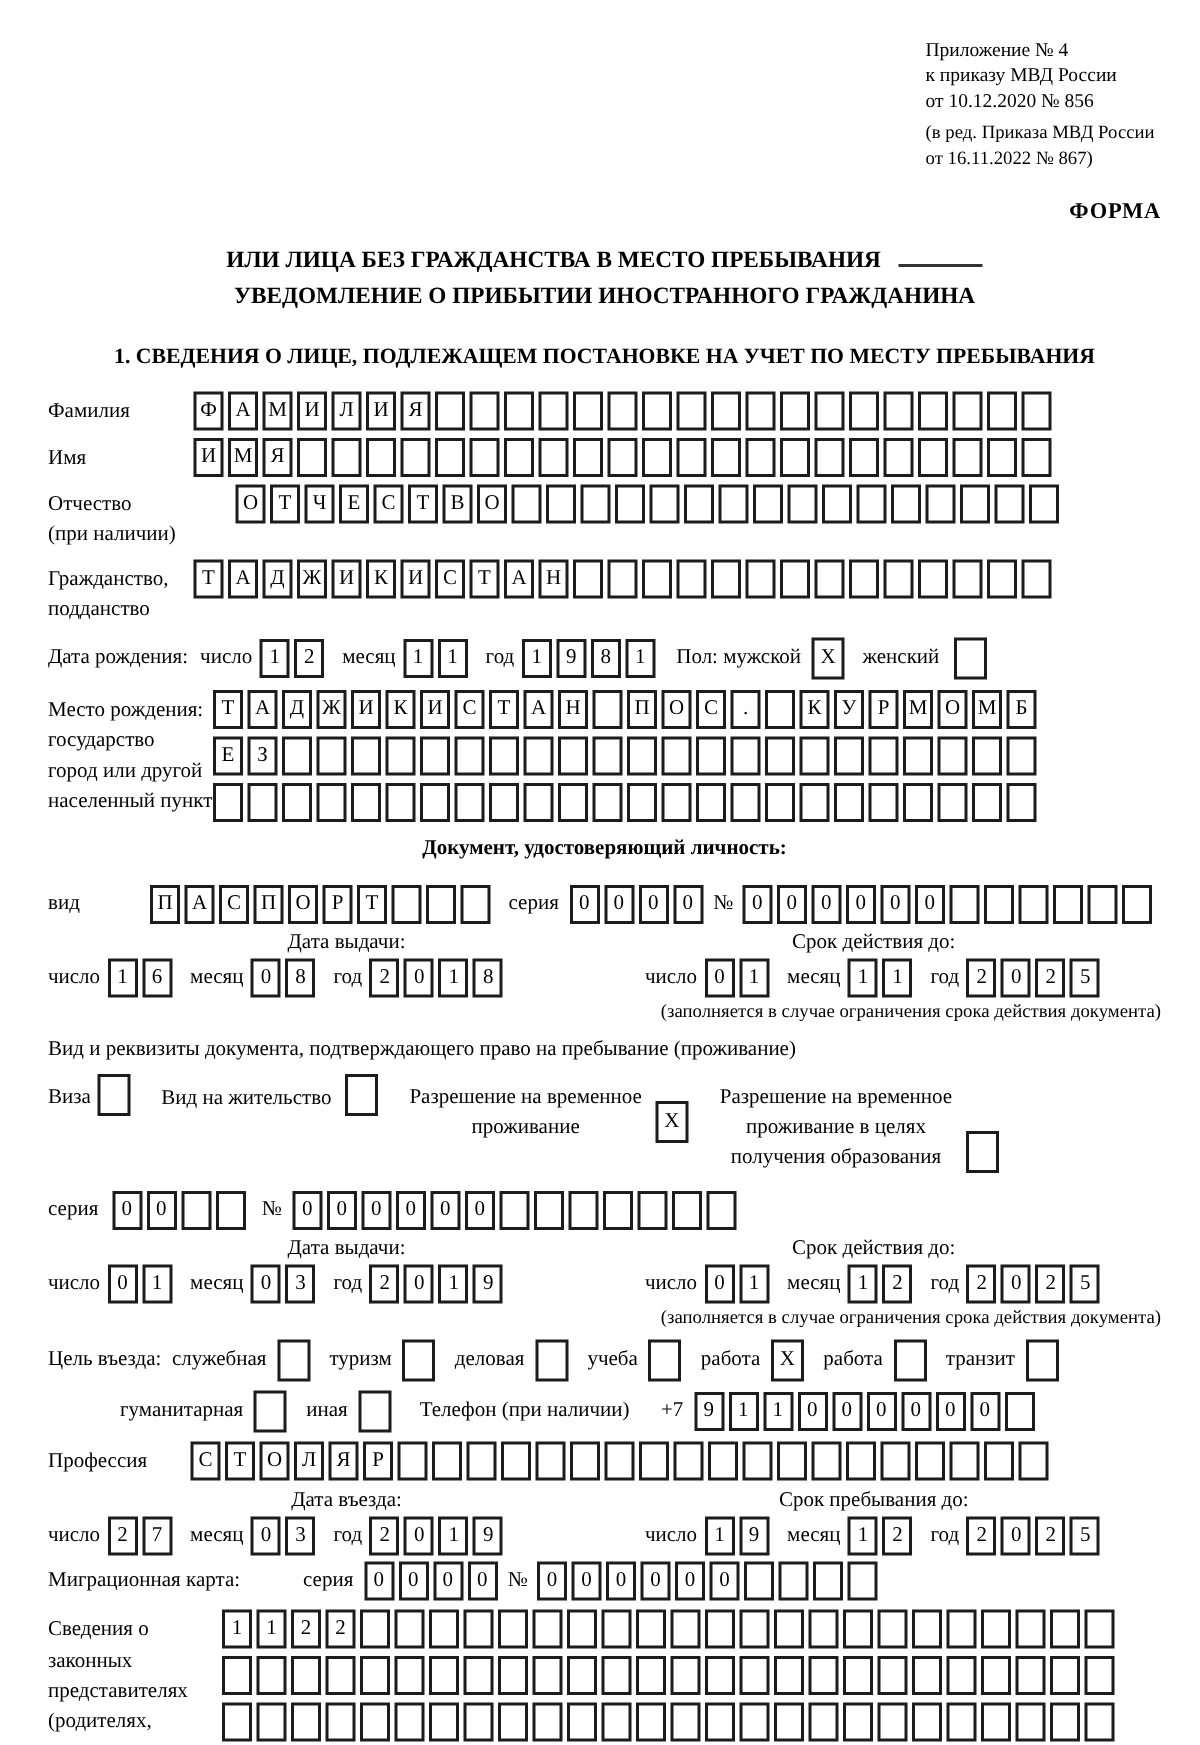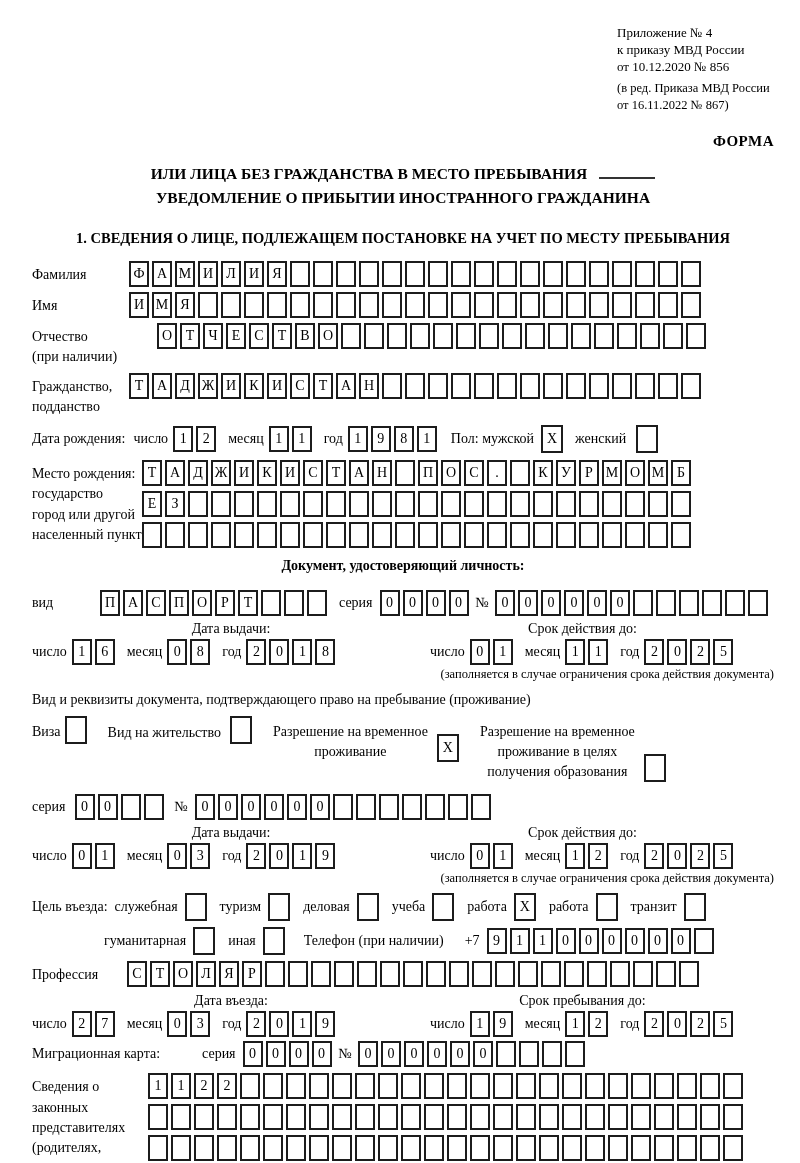--- a/index.html
+++ b/index.html
@@ -44,21 +44,21 @@
   .opts{display:flex;align-items:flex-start;margin:2px 0 12px;}
   .opt{display:flex;align-items:flex-start;}
   .opt .olabel{padding-top:6px;margin-right:9px;line-height:1.45;}
   .opt .ml{text-align:center;}
   .opt + .opt{margin-left:18px;align-items:flex-end;}
 
   
   .purpose-row{display:flex;align-items:center;margin-bottom:6px;}
   .purpose-row .pl{margin-right:7px;}
   .purpose-row .cb{margin-right:13px;}
-  .indent1{margin-left:72px;}
+  .indent1{margin-left:48px;}
 
   .mig-row{display:flex;align-items:center;margin:4px 0 6px;}
   .mig-row .rlabel{padding-top:0;}
 </style>
 </head>
 <body>
 
 <div class="page">
 
   <div class="appendix">

